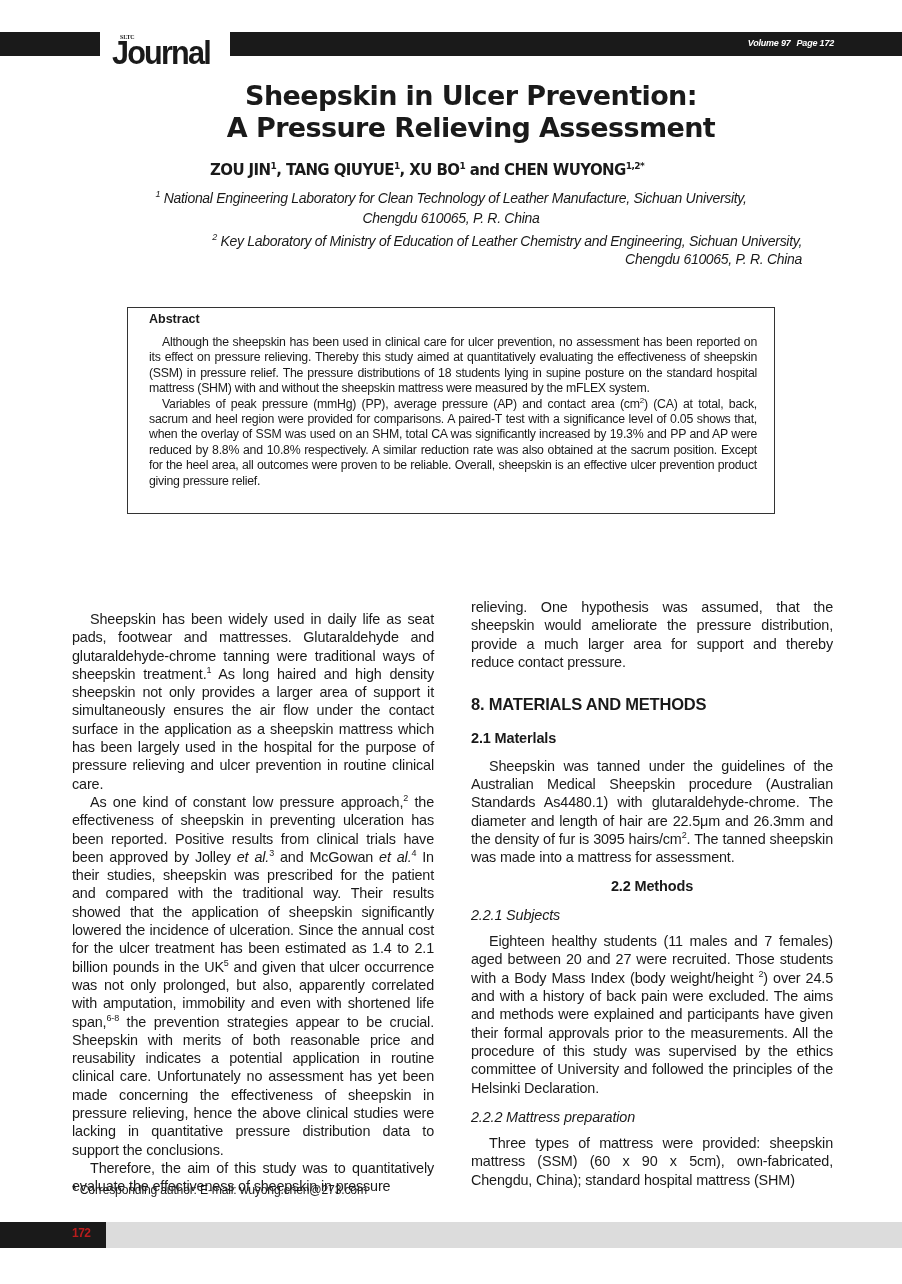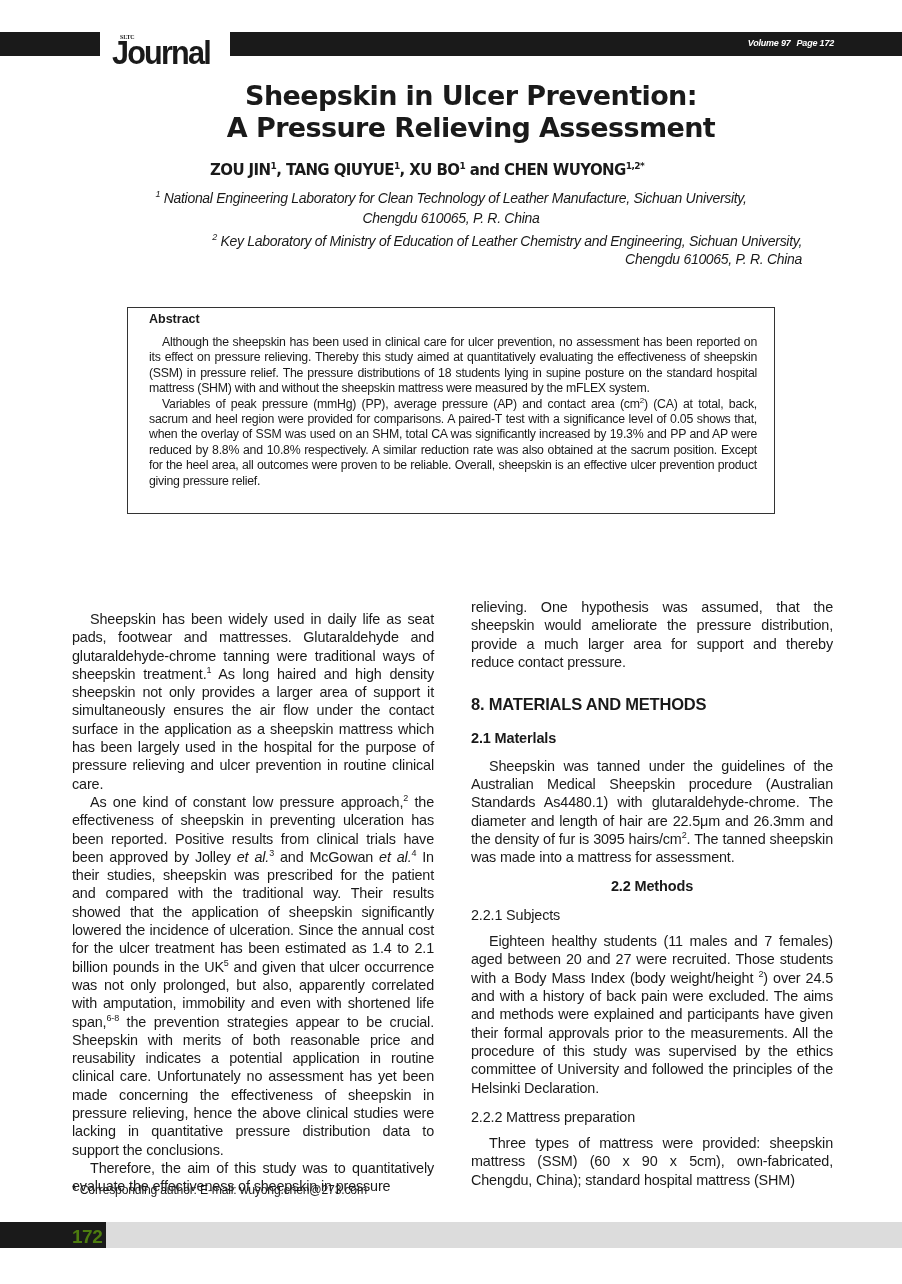--- a/index.html
+++ b/index.html
@@ -31,26 +31,26 @@
 
   .col { position: absolute; width: 362px; font-size: 14.4px; line-height: 18.3px; text-align: justify; letter-spacing: -0.15px; }
   .col-left { left: 72px; top: 569px; margin-top: 41px; }
   .col-right { left: 471px; top: 598px; }
   .col p { margin: 0; text-indent: 18px; }
   .col p.noindent { text-indent: 0; }
   .col sup { font-size: 9px; line-height: 0; }
   .h2 { font-weight: bold; font-size: 16.5px; margin: 24px 0 16px 0; text-align: left; letter-spacing: -0.2px; }
   .h3 { font-weight: bold; font-size: 14.5px; margin: 10px 0 9px 0; text-align: left; }
   .h3b { font-weight: bold; font-size: 14.5px; margin: 10px 0 10px 0; text-align: center; }
-  .h4 { font-size: 14.4px; margin: 11px 0 8px 0; text-align: left; }
+  .h4 { font-style: italic; font-size: 14.4px; margin: 11px 0 8px 0; text-align: left; }
 
   .footnote { position: absolute; left: 72px; top: 1183px; font-size: 12.2px; letter-spacing: -0.2px; }
 
   .ftr-dark { position: absolute; left: 0; top: 1222px; width: 106px; height: 26px; background: #1a1a1a; }
-  .ftr-num { position: absolute; left: 72px; top: 1226px; color: #4d7c0f; font-weight: bold; font-size: 19px; letter-spacing: -0.5px; }
+  .ftr-num { position: absolute; left: 72px; top: 1226px; color: #b91c1c; font-weight: bold; font-size: 12px; letter-spacing: -0.5px; }
   .ftr-grey { position: absolute; left: 106px; top: 1222px; width: 796px; height: 26px; background: #dcdcdc; }
 </style>
 </head>
 <body>
 
 <div class="hdr-bar-left"></div>
 <div class="logo">
   <span class="logo-word">Journal</span>
   <span class="logo-sltc">SLTC</span>
 </div>

